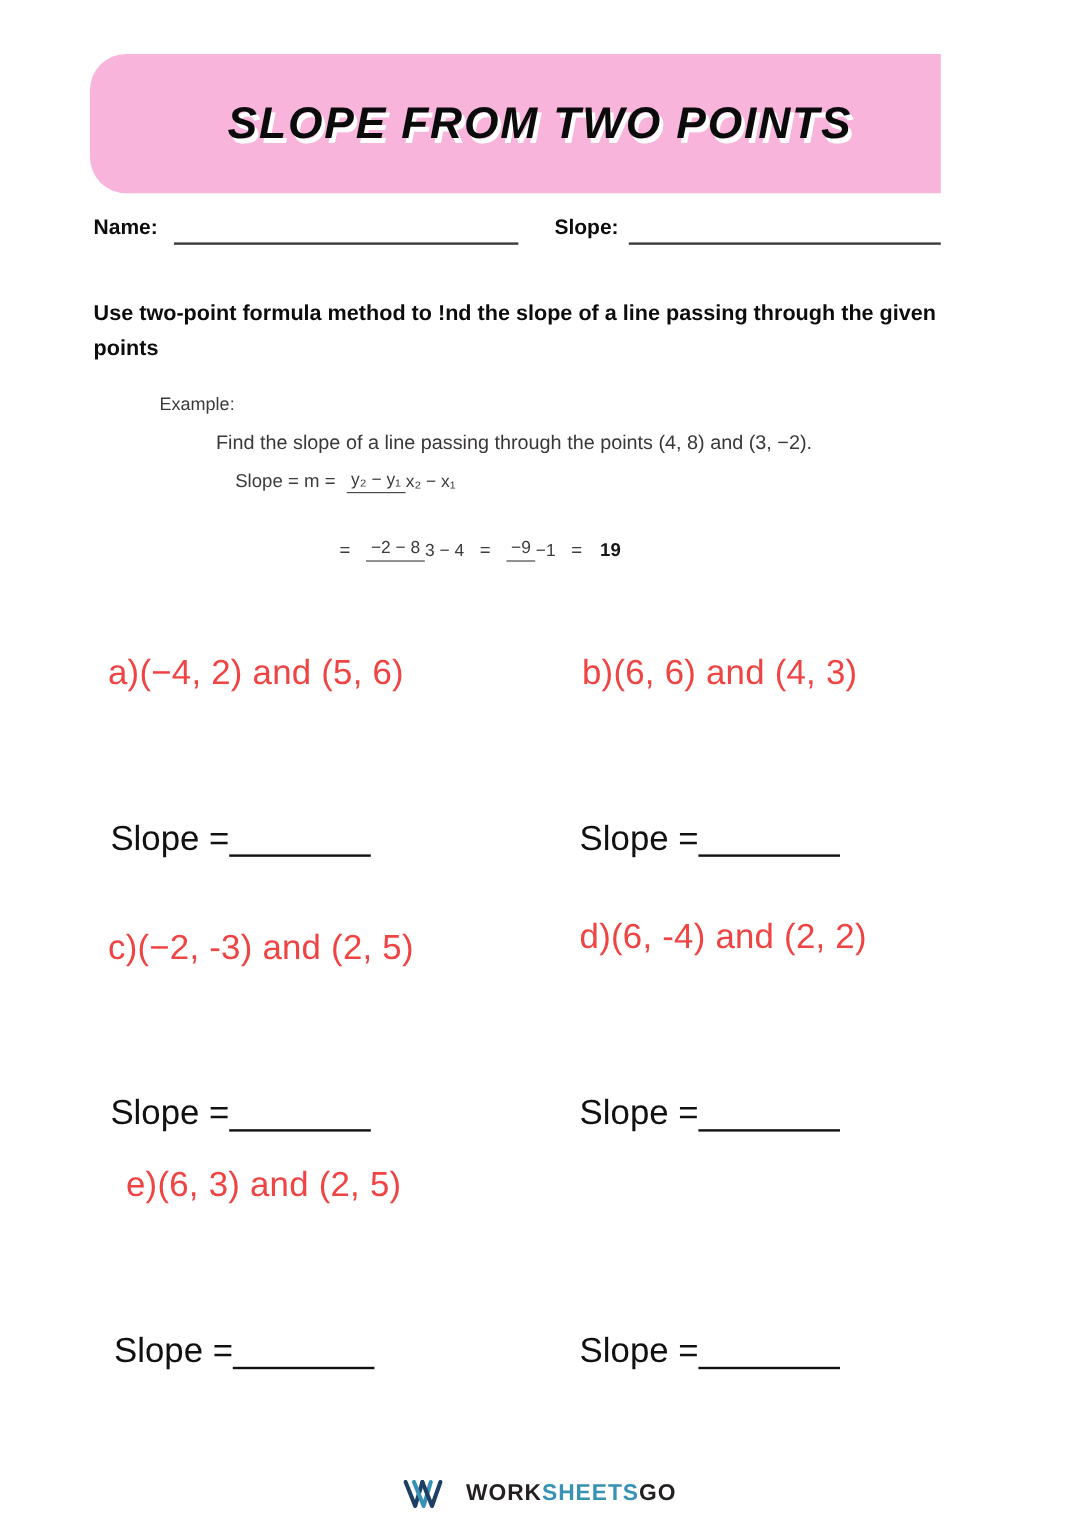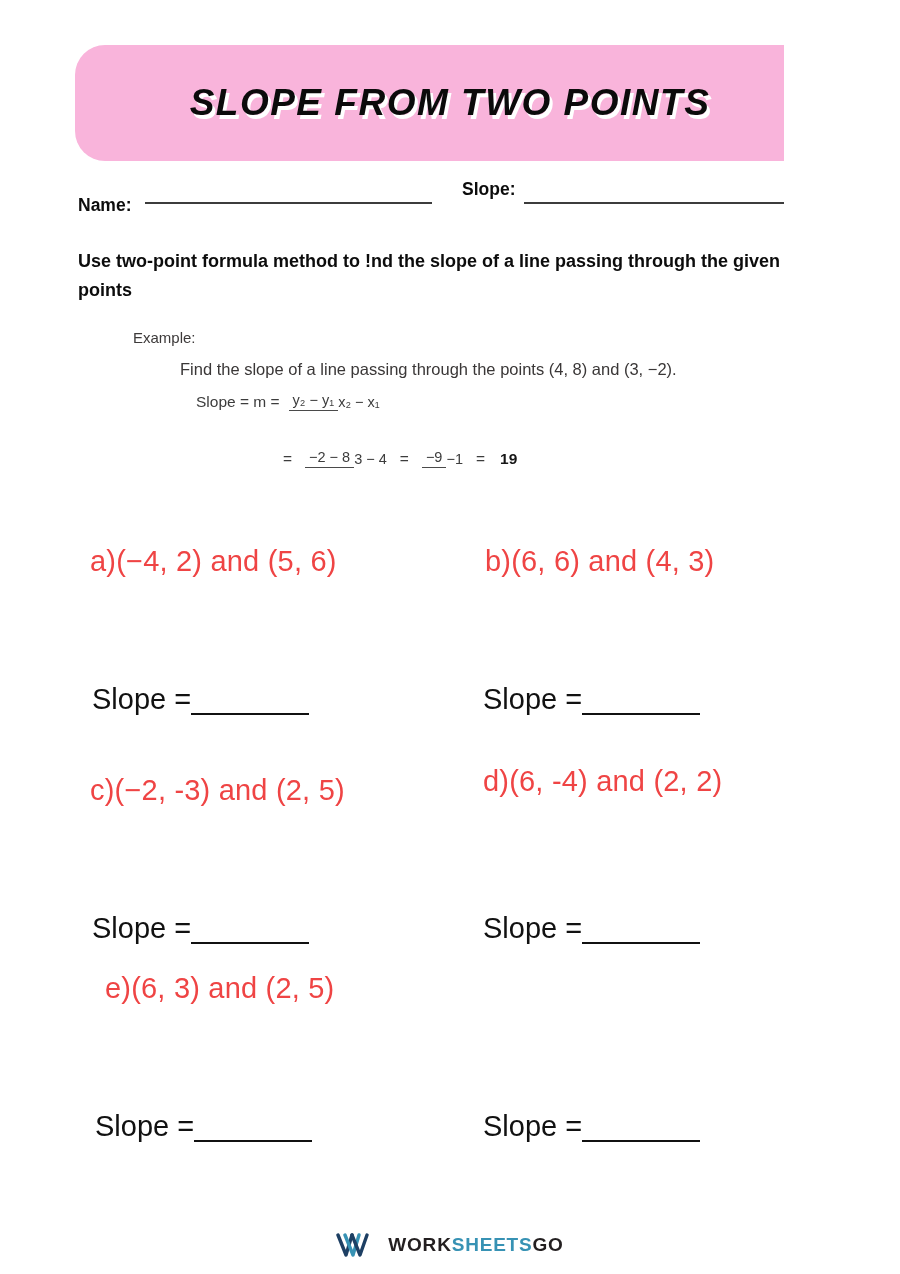--- a/index.html
+++ b/index.html
@@ -28,21 +28,21 @@
     font-size:37px;font-weight:900;font-style:italic;
     letter-spacing:1.5px;color:#0b0b0b;
     text-shadow:3px 4px 0 #ffffff;
     white-space:nowrap;
   }
   
   .field-label{
     position:absolute;top:179px;
     font-size:17.5px;font-weight:700;color:#0c0c0c;
   }
-  .lbl-name{left:78px;margin-top:16px;}
+  .lbl-name{left:78px;}
   .lbl-class{left:462px;}
   .field-line{
     position:absolute;top:202px;height:0;
     border-bottom:2px solid #3c3c3c;
   }
   .line-name{left:145px;width:287px;}
   .line-class{left:524px;width:296px;}
   
   .instructions{
     position:absolute;left:78px;top:247px;width:745px;

